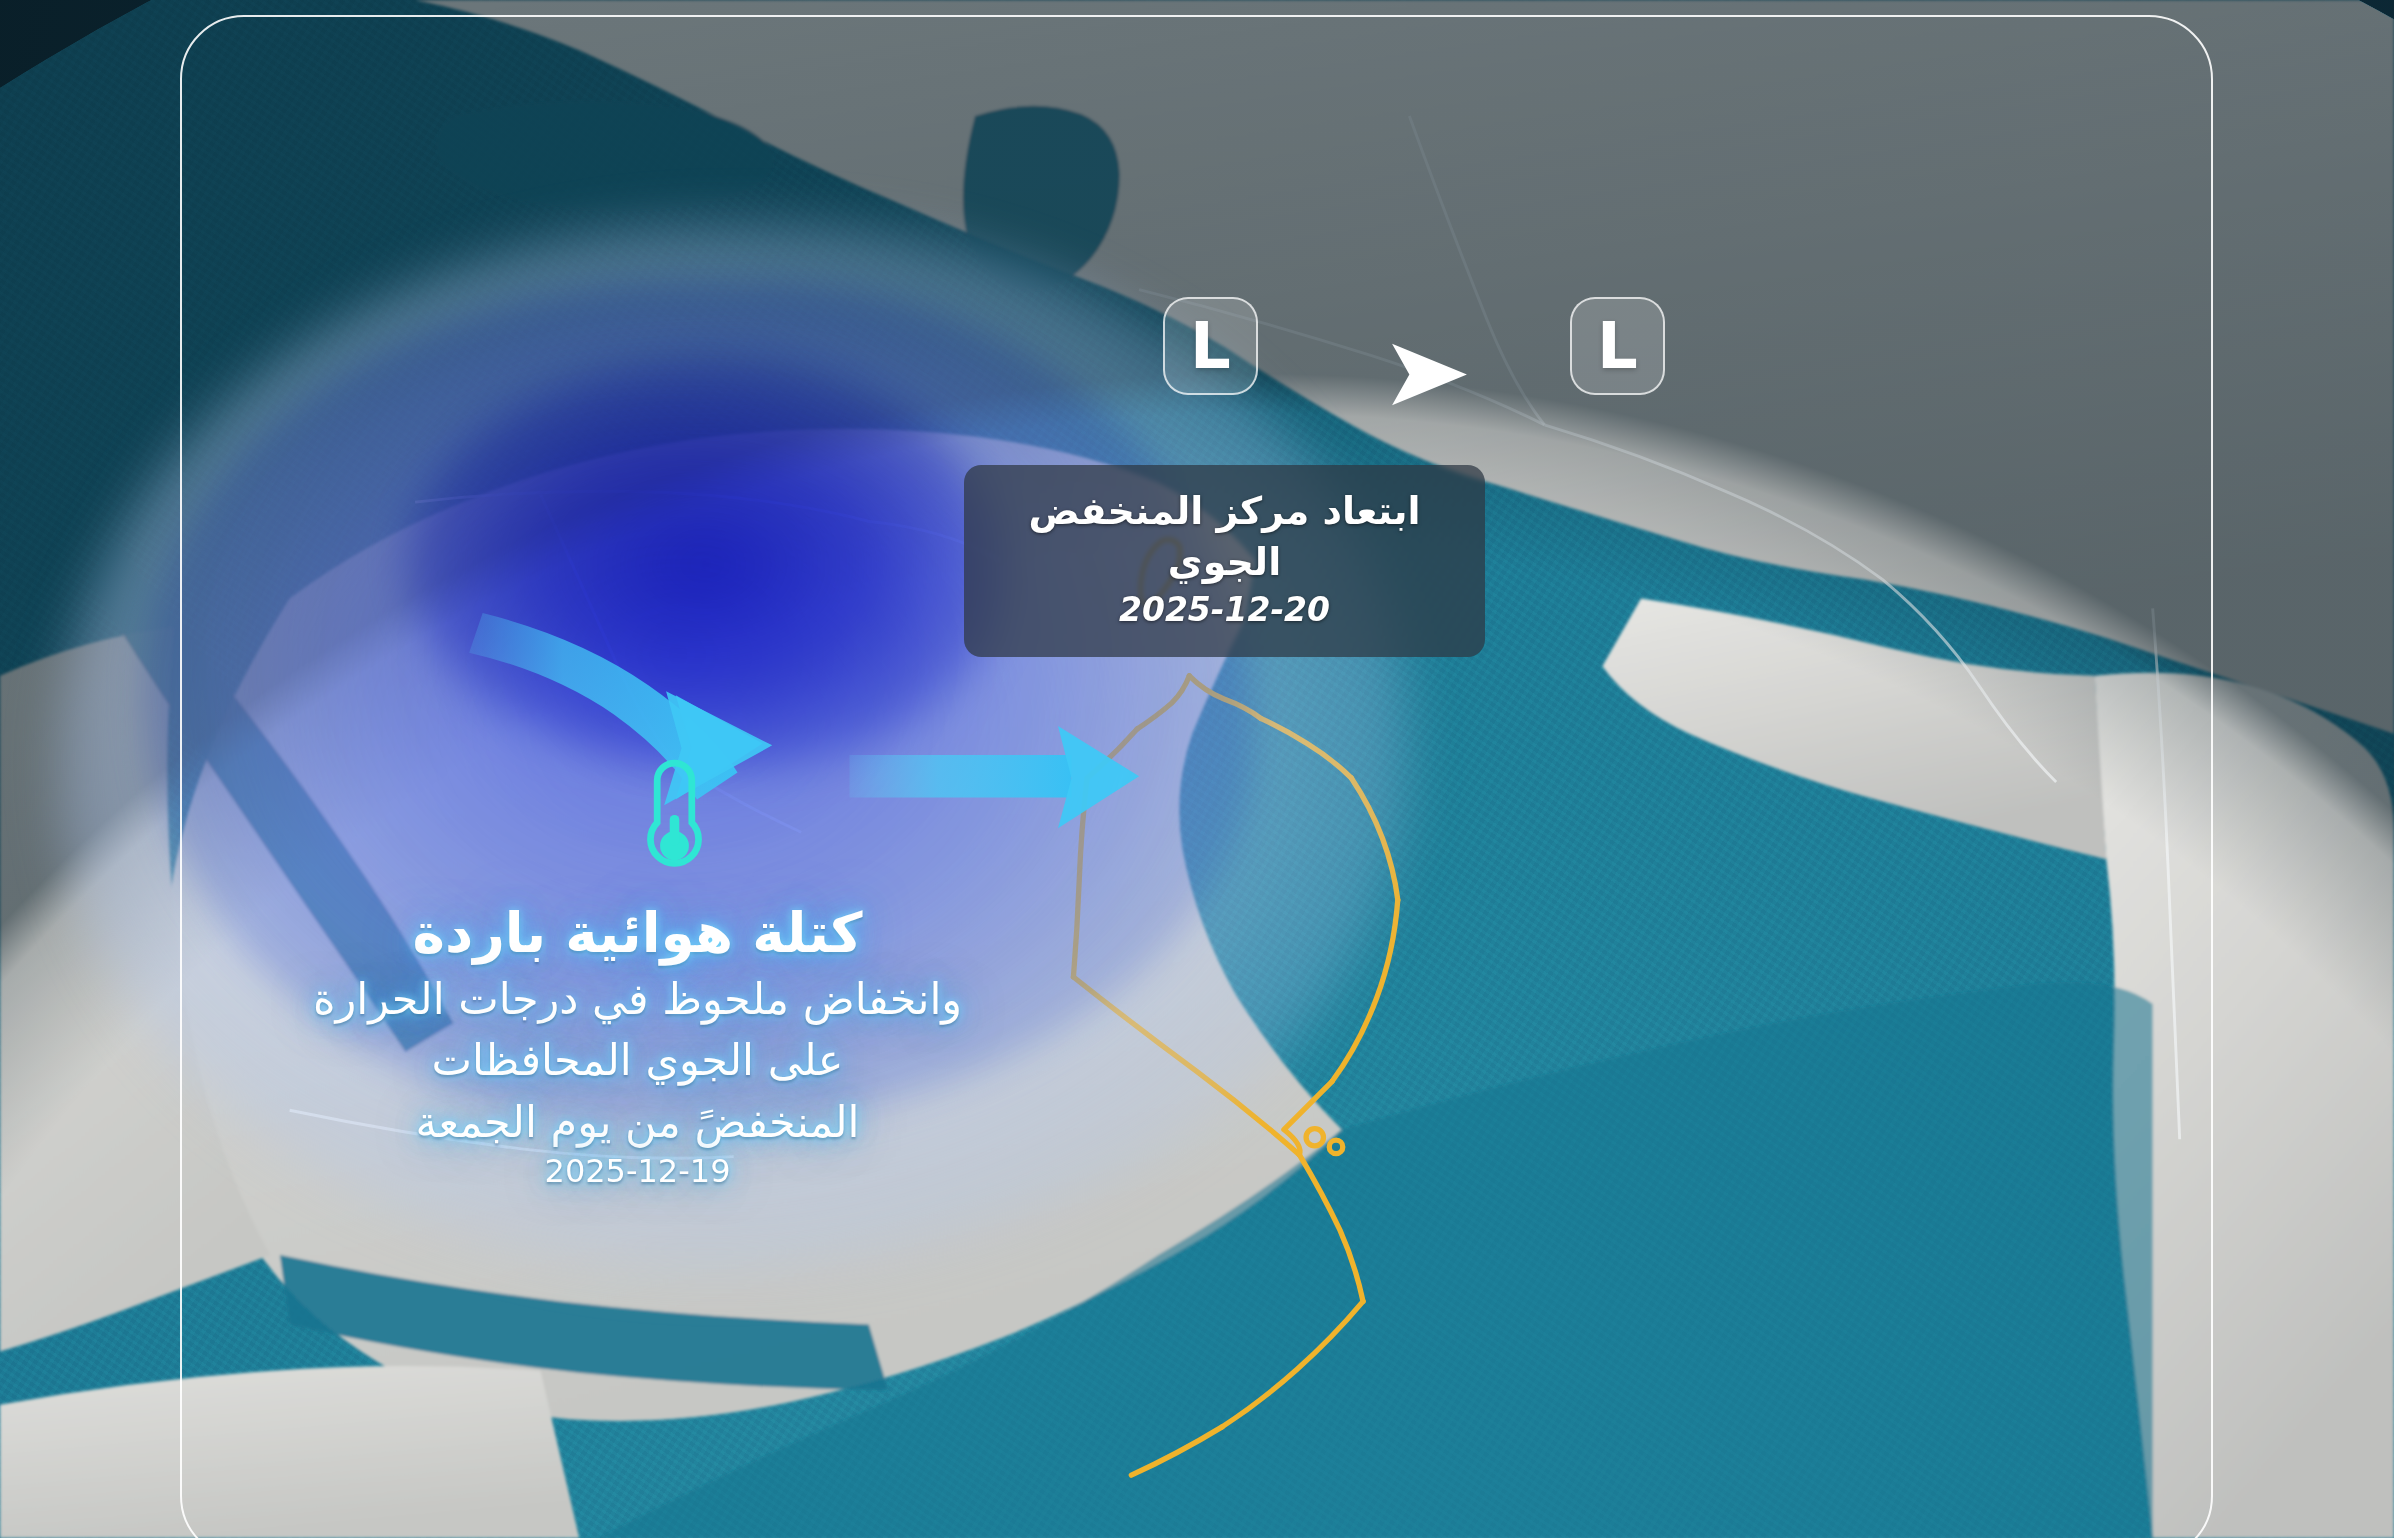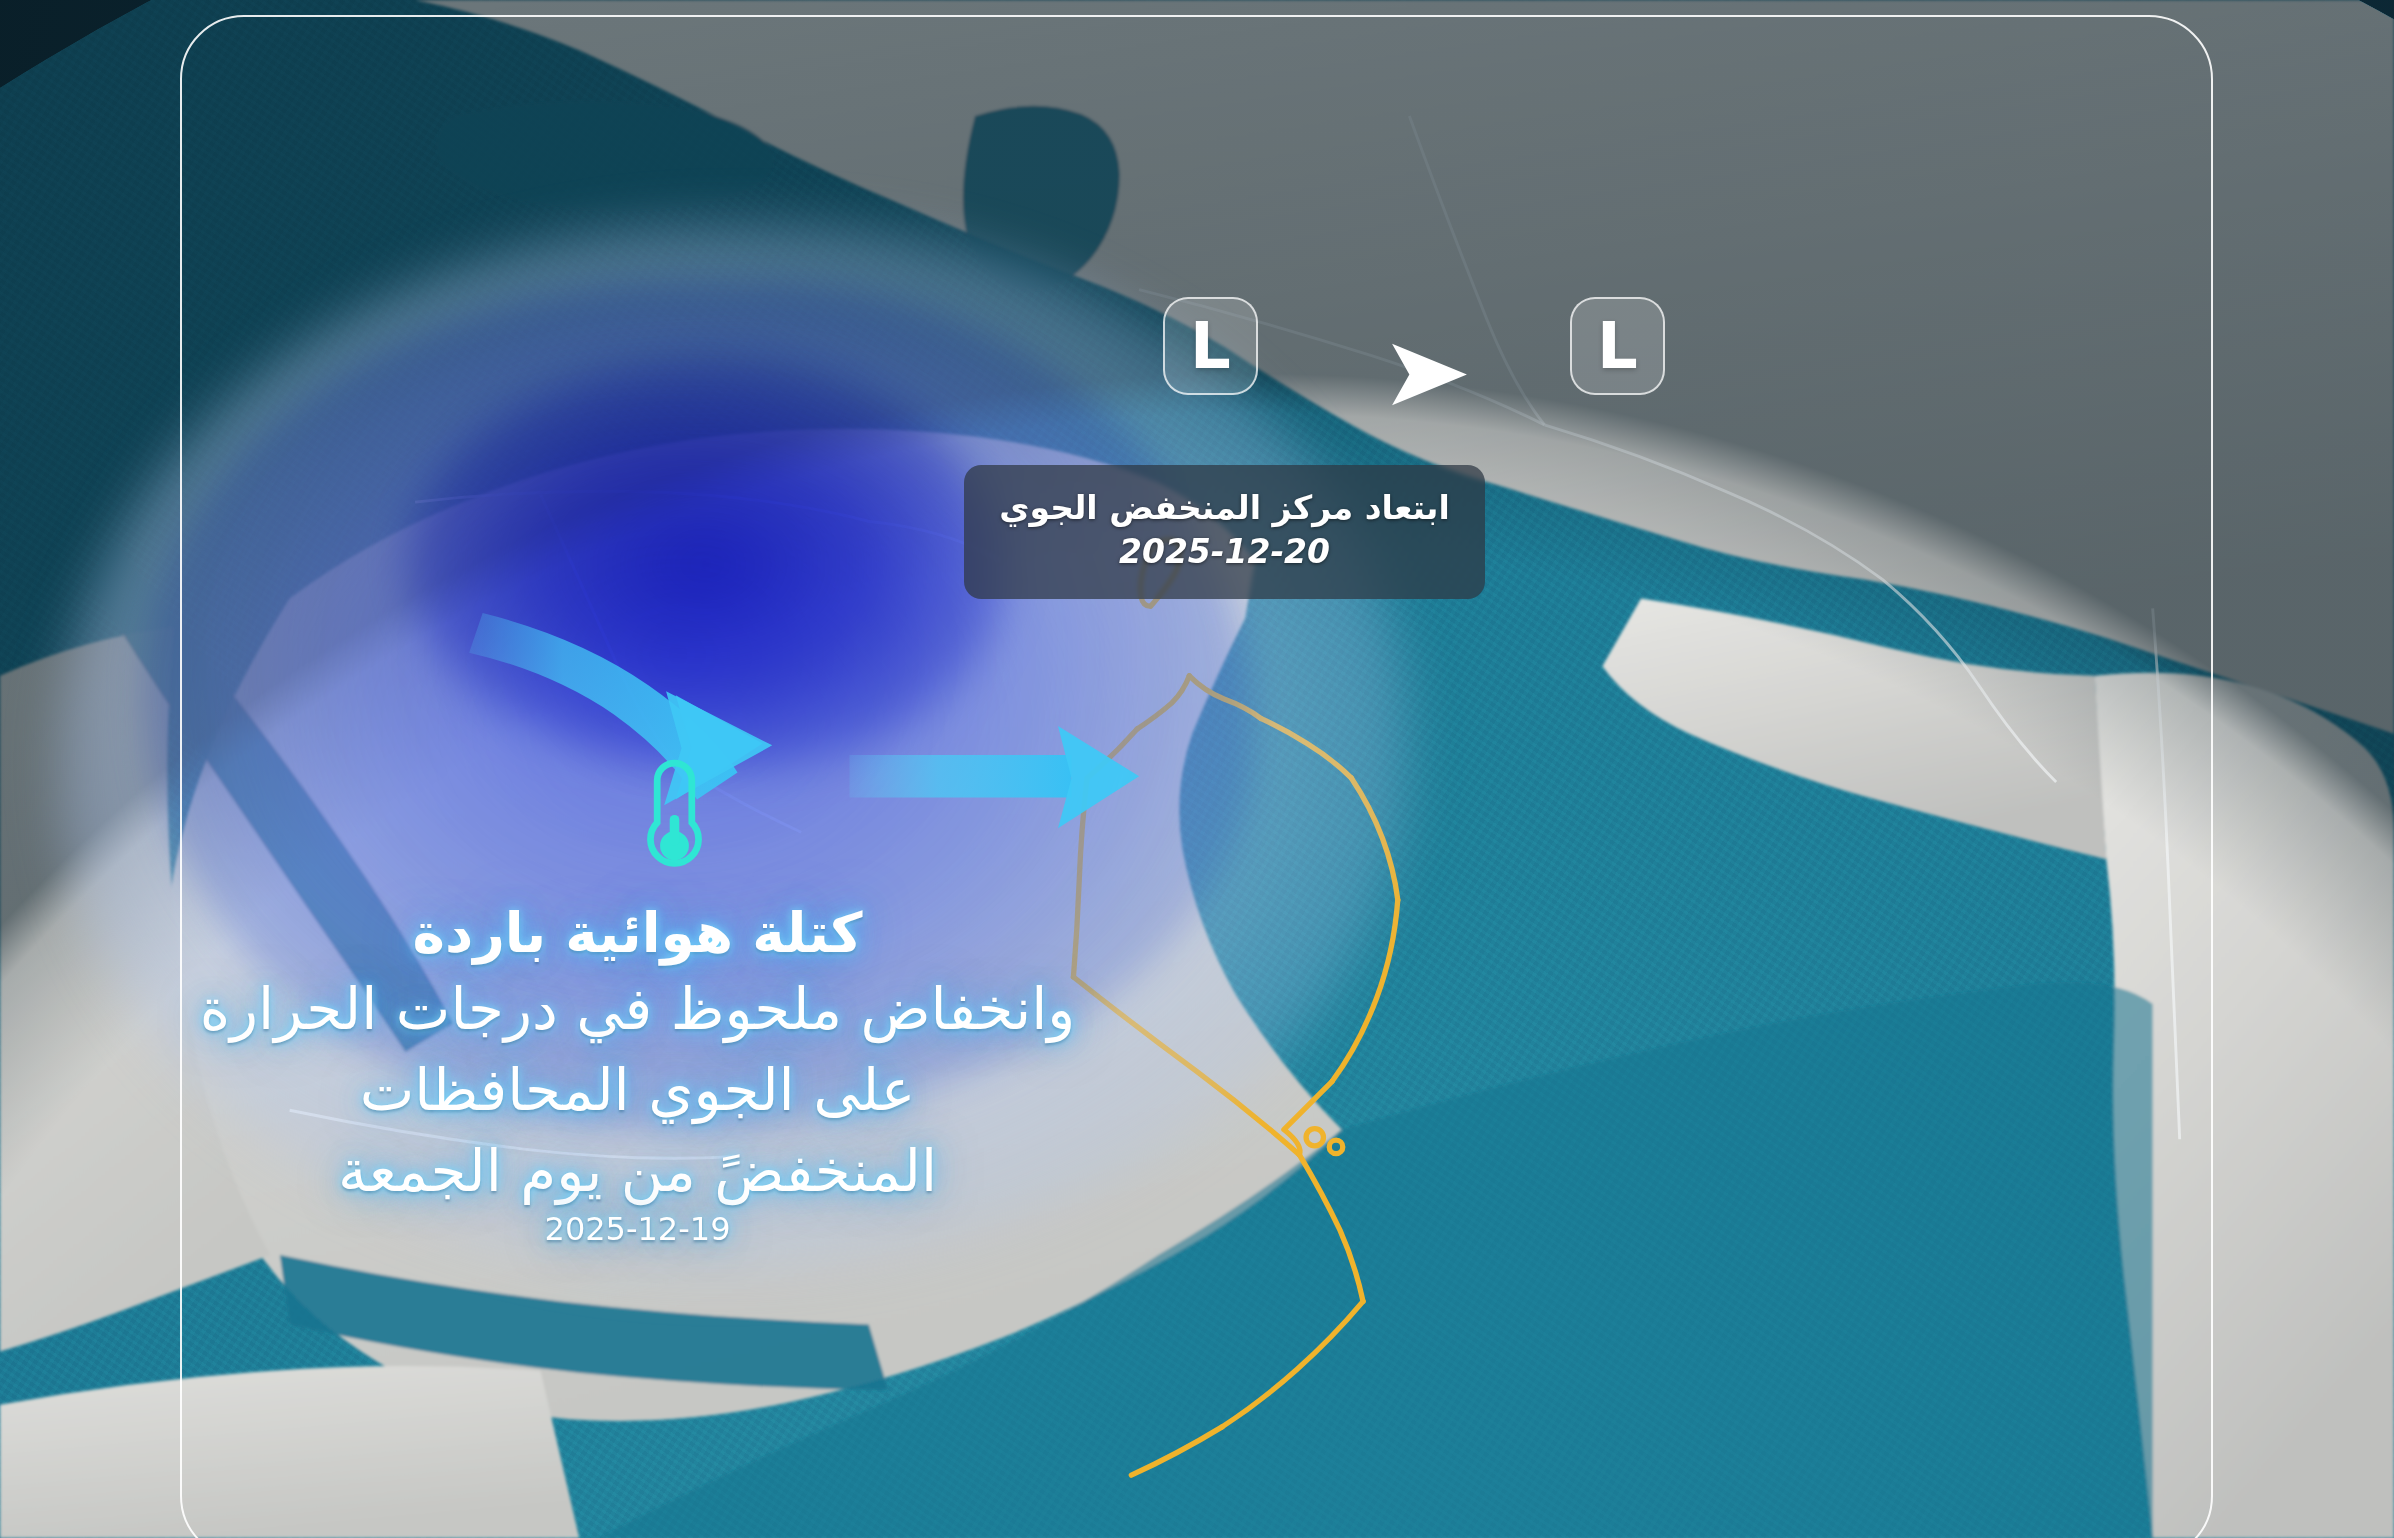--- a/index.html
+++ b/index.html
@@ -181,21 +181,21 @@
     font-weight:700;
     line-height:1.18;
     letter-spacing:0.5px;
     text-shadow:
       0 0 9.7px rgba(120,220,255,.95),
       0 0 25px rgba(70,190,255,.85),
       0 0 50px rgba(40,150,235,.60),
       0 1.9px 2.9px rgba(0,20,50,.45);
   }
   .cold-text .subline{
-    font-size:58px;
+    font-size:43px;
     font-weight:400;
     line-height:1.30;
     margin-top:5.8px;
     text-shadow:
       0 0 8.7px rgba(120,220,255,.92),
       0 0 21px rgba(70,190,255,.78),
       0 0 44px rgba(40,150,235,.52),
       0 1.9px 2.9px rgba(0,20,50,.42);
   }
   .cold-text .dateline{
@@ -218,21 +218,21 @@
     padding:21px 33px 25px;
     border-radius:17.4px;
     background:rgba(46,55,66,.72);
     color:#ffffff;
     text-align:center;
     direction:rtl;
     backdrop-filter:blur(1.9px);
   }
   .low-panel .l1,
   .low-panel .l2{
-    font-size:33px;font-weight:700;line-height:1.34;
+    font-size:38px;font-weight:700;line-height:1.34;
     text-shadow:0 1px 3.9px rgba(0,0,0,.55);
   }
   .low-panel .l3{
     font-size:33px;font-weight:700;line-height:1.34;
     direction:ltr;
     text-shadow:0 1px 3.9px rgba(0,0,0,.55);
     font-style:italic;
   }
 </style>
 </head>

